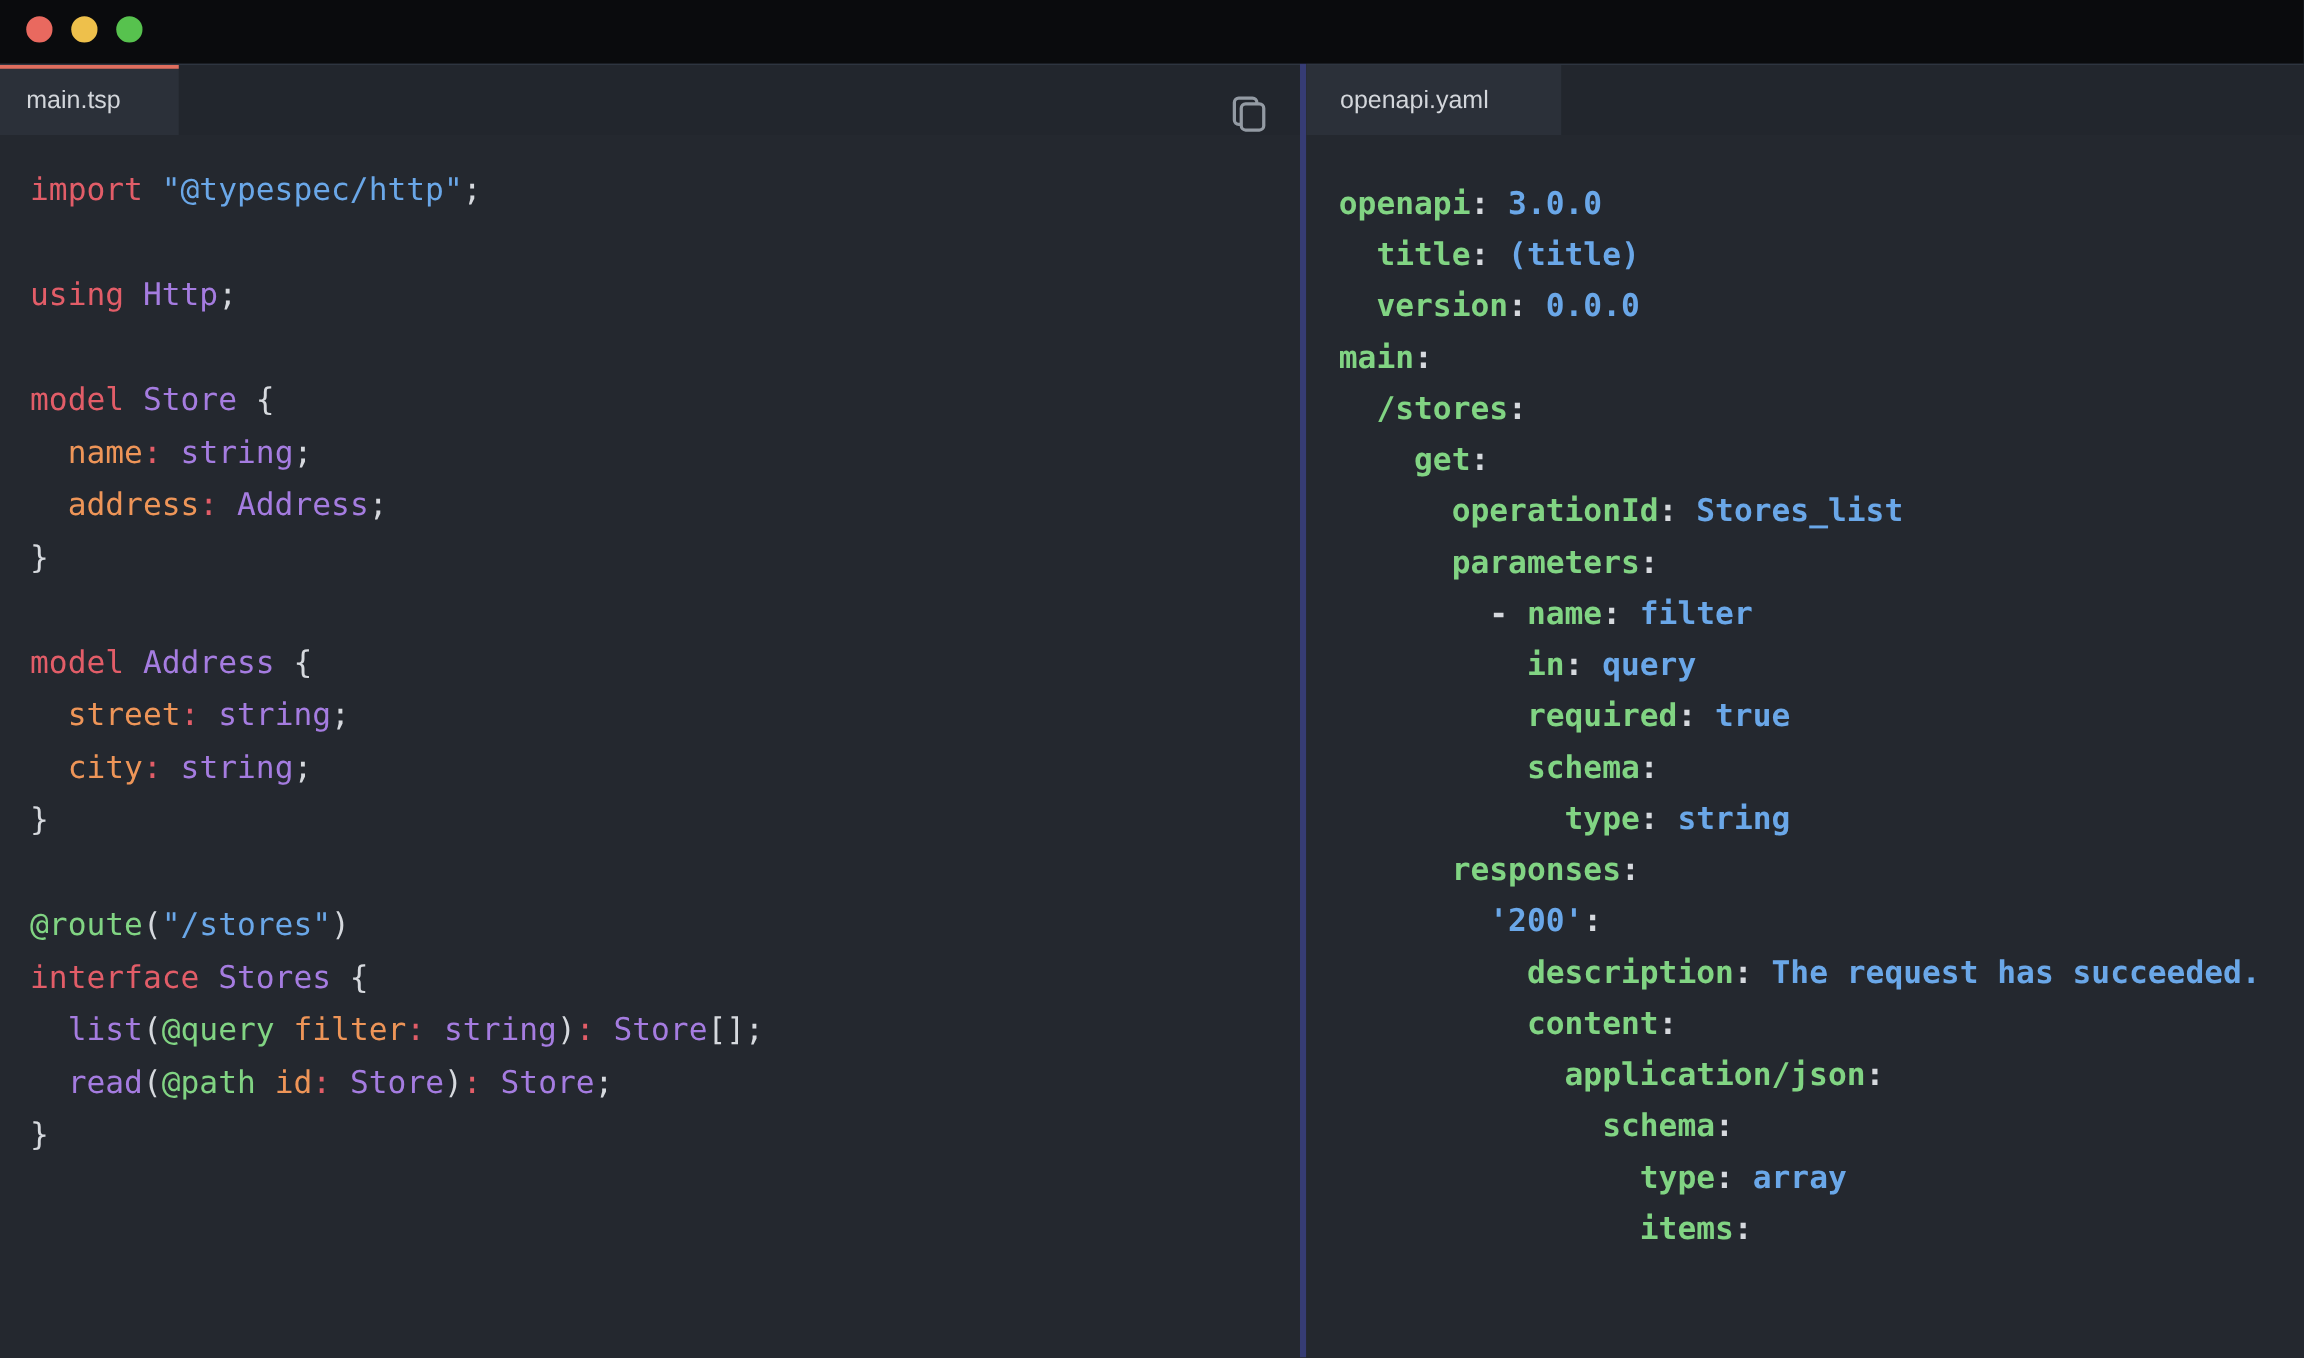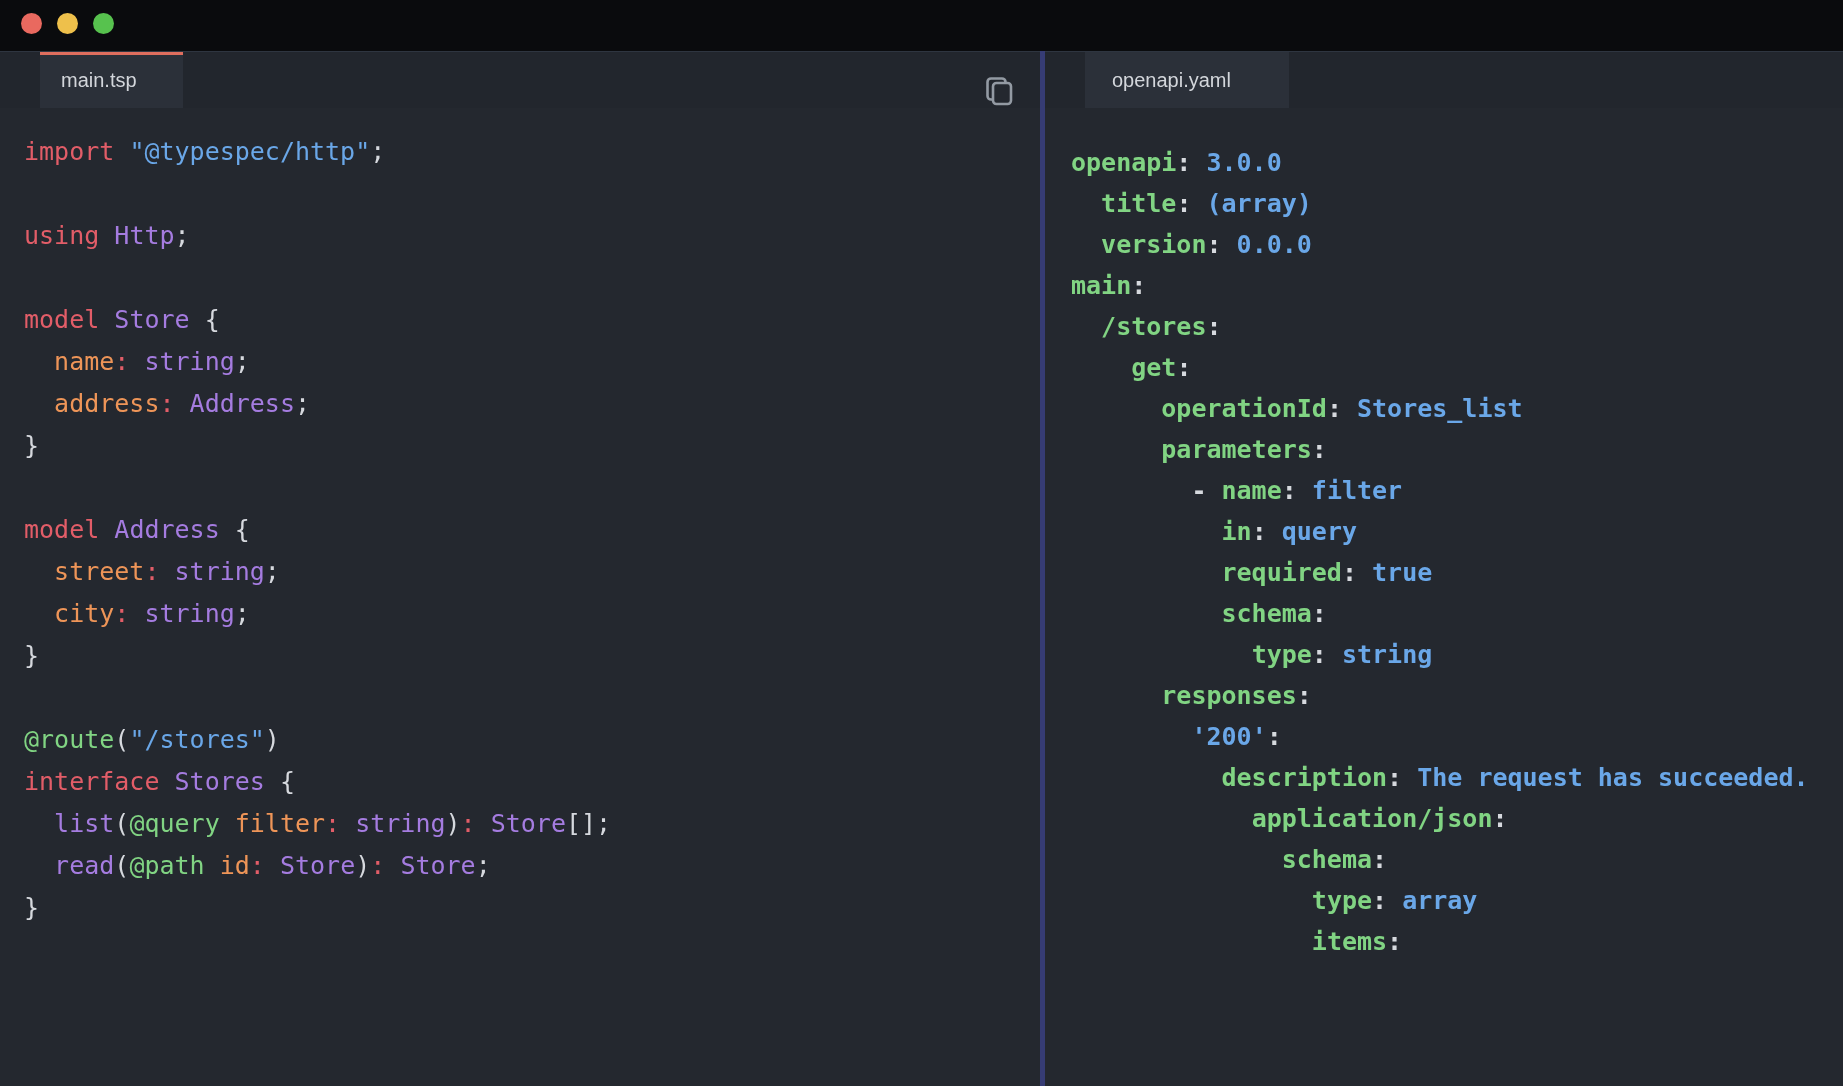--- a/index.html
+++ b/index.html
@@ -20,21 +20,21 @@
   .panel{position:absolute;top:51px;bottom:0;}
   #left-panel{left:0;width:1040px;}
   #divider{position:absolute;top:51px;bottom:0;left:1040px;width:5px;background:#363c74;}
   #right-panel{left:1045px;width:798px;}
   .tabbar{
     position:absolute;left:0;right:0;top:0;height:57px;
     background:#22262d;border-top:1px solid #2e3540;box-sizing:border-box;
   }
   .tab{
     height:100%;display:flex;align-items:center;box-sizing:border-box;
-    background:#2b3039;color:#d3d6db;font-size:20px;margin-left:40px;
+    background:#2b3039;color:#d3d6db;font-size:20px;
   }
   #left-tab{width:143px;padding-left:21px;box-shadow:inset 0 3px 0 var(--accent);}
   #right-tab{width:204px;padding-left:27px;}
   .codearea{
     position:absolute;left:0;right:0;top:57px;bottom:0;
     background:#24282f;overflow:hidden;
     font-family:"DejaVu Sans Mono", monospace;
     font-size:25px;color:#d6d9de;
   }
   #left-code{padding:23px 10px 10px 24px;}
@@ -103,33 +103,34 @@
 <div id="divider"></div>
 
 <div class="panel" id="right-panel">
   <div class="tabbar">
     <div class="tab" id="right-tab">
       <span>openapi.yaml</span>
     </div>
   </div>
   <div class="codearea" id="right-code">
       <div class="line"><span class="tok-d">openapi</span><span class="tok-w">: </span><span class="tok-s">3.0.0</span></div>
-      <div class="line"><span class="tok-w">  </span><span class="tok-d">title</span><span class="tok-w">: </span><span class="tok-s">(array)</span></div>
+      <div class="line"><span class="tok-w">  </span><span class="tok-d">title</span><span class="tok-w">: </span><span class="tok-s">(title)</span></div>
       <div class="line"><span class="tok-w">  </span><span class="tok-d">version</span><span class="tok-w">: </span><span class="tok-s">0.0.0</span></div>
       <div class="line"><span class="tok-d">main</span><span class="tok-w">:</span></div>
       <div class="line"><span class="tok-w">  </span><span class="tok-d">/stores</span><span class="tok-w">:</span></div>
       <div class="line"><span class="tok-w">    </span><span class="tok-d">get</span><span class="tok-w">:</span></div>
       <div class="line"><span class="tok-w">      </span><span class="tok-d">operationId</span><span class="tok-w">: </span><span class="tok-s">Stores_list</span></div>
       <div class="line"><span class="tok-w">      </span><span class="tok-d">parameters</span><span class="tok-w">:</span></div>
       <div class="line"><span class="tok-w">        - </span><span class="tok-d">name</span><span class="tok-w">: </span><span class="tok-s">filter</span></div>
       <div class="line"><span class="tok-w">          </span><span class="tok-d">in</span><span class="tok-w">: </span><span class="tok-s">query</span></div>
       <div class="line"><span class="tok-w">          </span><span class="tok-d">required</span><span class="tok-w">: </span><span class="tok-s">true</span></div>
       <div class="line"><span class="tok-w">          </span><span class="tok-d">schema</span><span class="tok-w">:</span></div>
       <div class="line"><span class="tok-w">            </span><span class="tok-d">type</span><span class="tok-w">: </span><span class="tok-s">string</span></div>
       <div class="line"><span class="tok-w">      </span><span class="tok-d">responses</span><span class="tok-w">:</span></div>
       <div class="line"><span class="tok-w">        </span><span class="tok-s">'200'</span><span class="tok-w">:</span></div>
       <div class="line"><span class="tok-w">          </span><span class="tok-d">description</span><span class="tok-w">: </span><span class="tok-s">The request has succeeded.</span></div>
+      <div class="line"><span class="tok-w">          </span><span class="tok-d">content</span><span class="tok-w">:</span></div>
       <div class="line"><span class="tok-w">            </span><span class="tok-d">application/json</span><span class="tok-w">:</span></div>
       <div class="line"><span class="tok-w">              </span><span class="tok-d">schema</span><span class="tok-w">:</span></div>
       <div class="line"><span class="tok-w">                </span><span class="tok-d">type</span><span class="tok-w">: </span><span class="tok-s">array</span></div>
       <div class="line"><span class="tok-w">                </span><span class="tok-d">items</span><span class="tok-w">:</span></div>
     </div>
 </div>
 
 </body></html>

